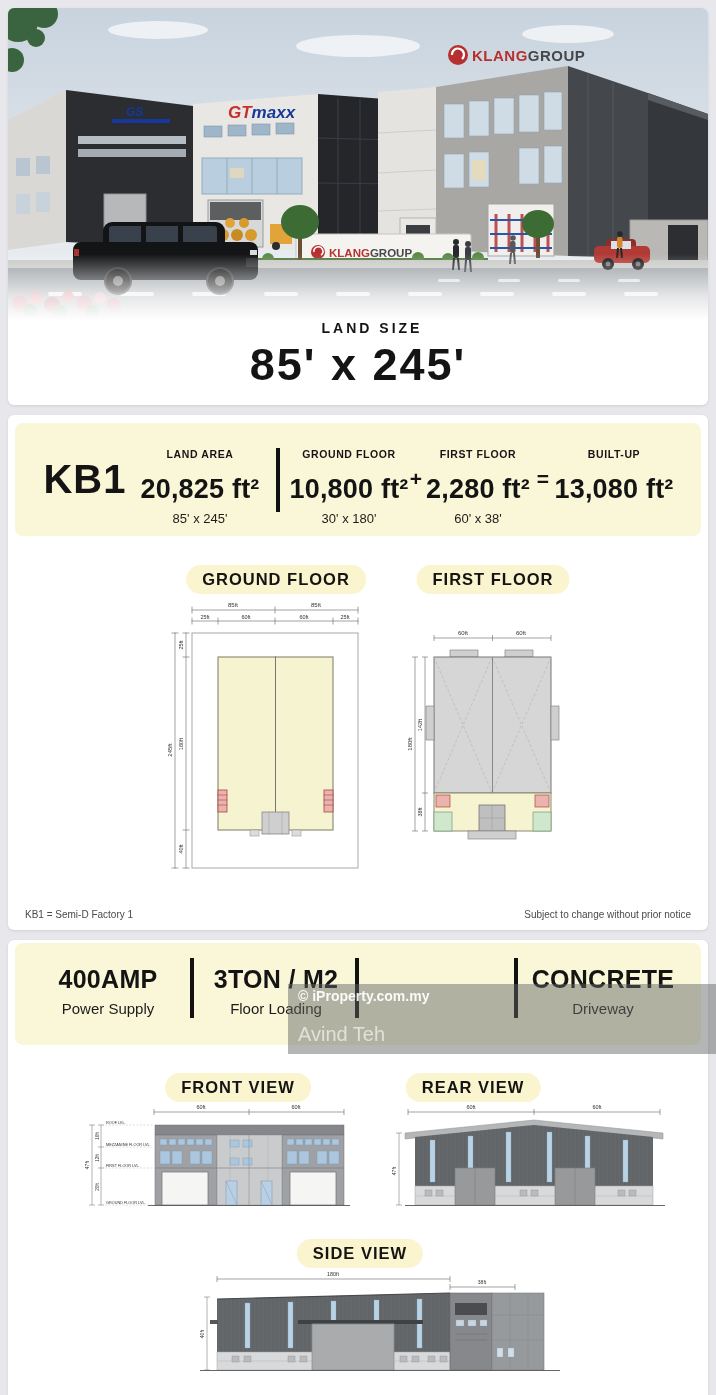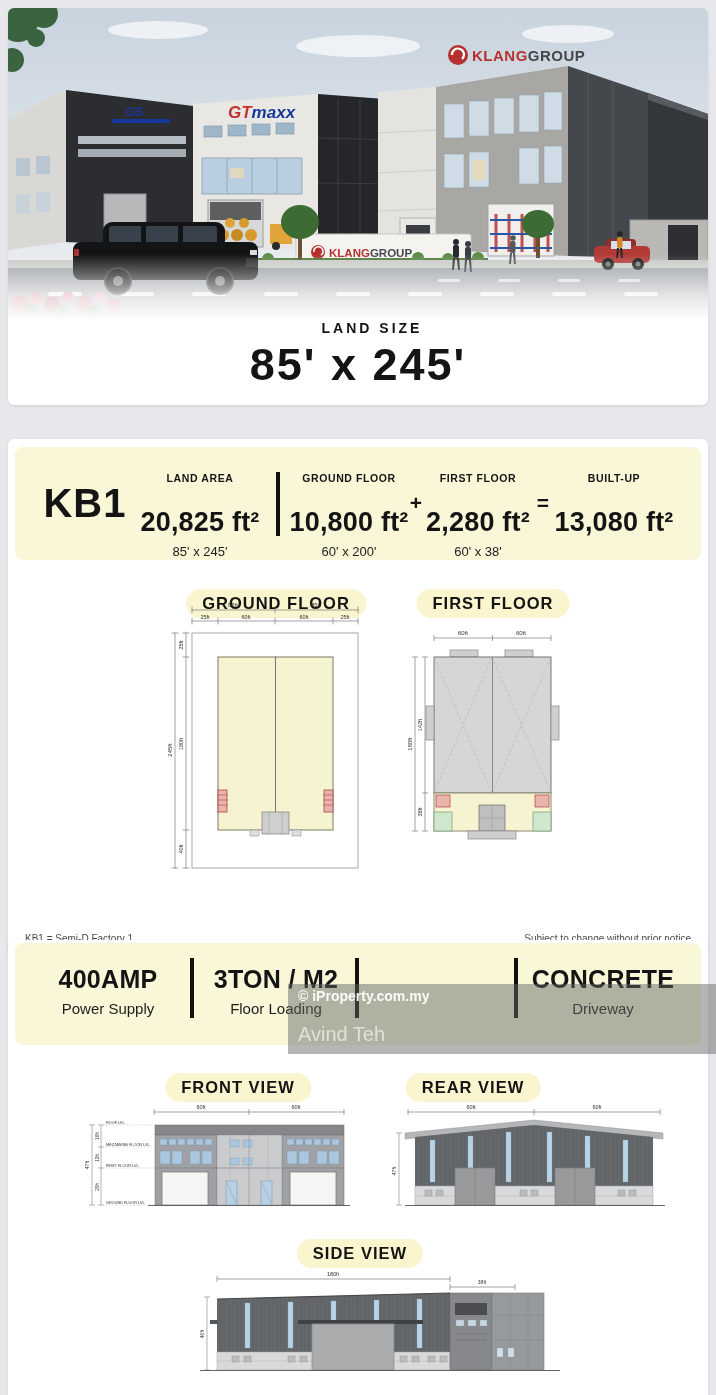--- a/index.html
+++ b/index.html
@@ -1,35 +1,35 @@
 <!DOCTYPE html>
 <html><head>
 <meta charset="utf-8">
 <style>
   html,body{margin:0;padding:0;background:#e7e7ec;}
   .page{position:relative;width:716px;height:1395px;background:#e7e7ec;
         font-family:"Liberation Sans",sans-serif;color:#141414;overflow:hidden;}
   .card{position:absolute;left:8px;width:700px;background:#fff;border-radius:6px;
         box-shadow:0 1px 3px rgba(0,0,0,.10);}
   .card1{top:8px;height:397px;overflow:hidden;}
-  .card2{top:439px;height:515px;}
+  .card2{top:415px;height:515px;}
   .card3{top:940px;height:470px;}
   .hero-svg{position:absolute;left:0;top:0;}
   
   .landsize{position:absolute;left:0;top:312px;width:700px;text-align:center;}
   .ls-label{font-size:14px;font-weight:800;letter-spacing:3px;padding-left:28px;}
   .ls-value{font-size:45px;font-weight:900;letter-spacing:2px;margin-top:3px;}
   
   .cream{position:absolute;left:7px;right:7px;background:#faf6d8;border-radius:8px;}
   .kb1band{top:8px;height:113px;}
   .featband{top:3px;height:102px;}
   
   .spec{position:absolute;transform:translateX(-50%);text-align:center;white-space:nowrap;}
   .spec .lbl{font-size:10.5px;font-weight:800;letter-spacing:.6px;}
-  .spec .val{font-size:27px;font-weight:900;letter-spacing:.2px;margin-top:23px;}
+  .spec .val{font-size:27px;font-weight:900;letter-spacing:.2px;margin-top:14px;}
   .spec .sub{font-size:13px;margin-top:6px;color:#1c1c1c;}
   .kb1title{position:absolute;left:77px;top:42px;transform:translateX(-50%);
             font-size:40px;font-weight:900;letter-spacing:1px;}
   .vdiv{position:absolute;width:4px;background:#111;}
   .op{position:absolute;transform:translateX(-50%);font-size:21px;font-weight:800;}
   .feat{position:absolute;transform:translateX(-50%);text-align:center;white-space:nowrap;}
   .feat .val{font-size:25px;font-weight:900;letter-spacing:.3px;}
   .feat .lbl{font-size:15px;margin-top:6px;color:#1c1c1c;}
   
   .pill{position:absolute;transform:translateX(-50%);background:#faf4cf;border-radius:16px;
@@ -295,21 +295,21 @@
 
     <div class="spec" style="left:192px;top:33px">
       <div class="lbl">LAND AREA</div>
       <div class="val">20,825 ft²</div>
       <div class="sub">85' x 245'</div>
     </div>
     <div class="vdiv" style="left:268px;top:33px;height:64px"></div>
     <div class="spec" style="left:341px;top:33px">
       <div class="lbl">GROUND FLOOR</div>
       <div class="val">10,800 ft²</div>
-      <div class="sub">60' x 200'</div>
+      <div class="sub">30' x 180'</div>
     </div>
     <div class="op" style="left:408px;top:52px">+</div>
     <div class="spec" style="left:470px;top:33px">
       <div class="lbl">FIRST FLOOR</div>
       <div class="val">2,280 ft²</div>
       <div class="sub">60' x 38'</div>
     </div>
     <div class="op" style="left:535px;top:52px">=</div>
     <div class="spec" style="left:606px;top:33px">
       <div class="lbl">BUILT-UP</div>

